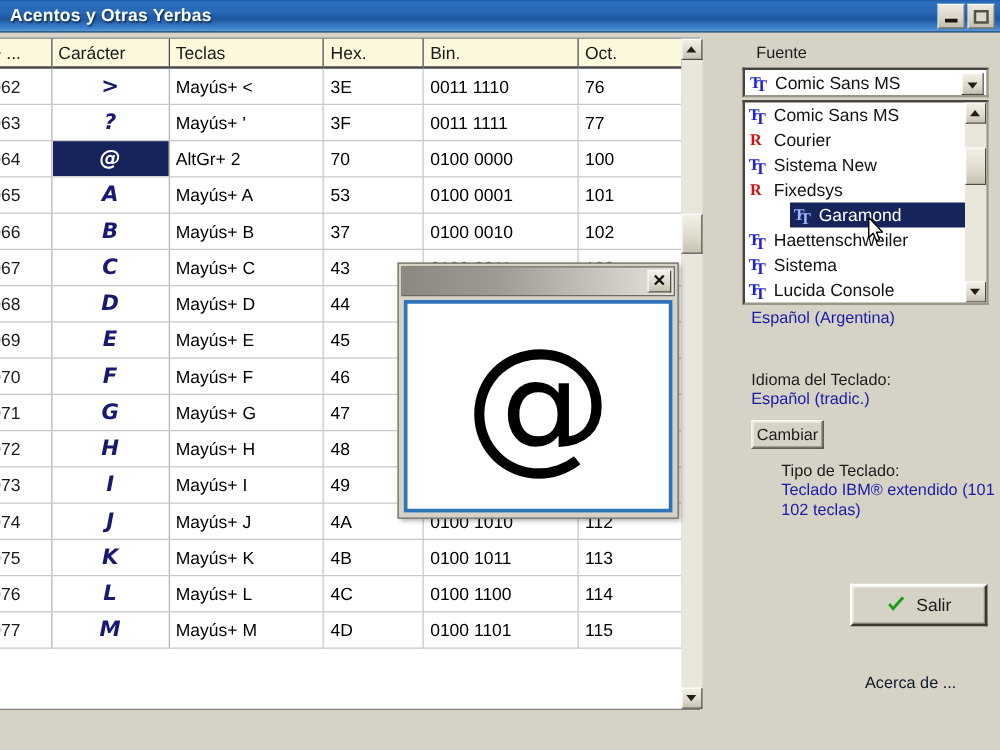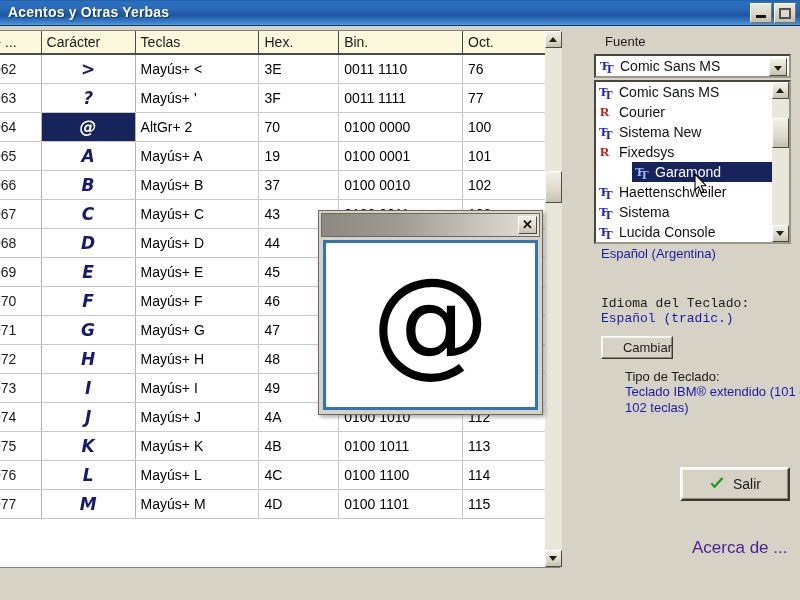--- a/index.html
+++ b/index.html
@@ -325,44 +325,44 @@
     border-left-color: #ffffff;
     box-shadow: inset -1px -1px 0 #8d8a7d, inset 1px 1px 0 #f4f2e8;
     box-sizing: border-box;
     font-size: 13px;
     color: #1b1b1b;
     font-family: "Liberation Sans", sans-serif;
   }
   .btn-cambiar {
     position: absolute;
     left: 13px; top: 308px;
-    width: 72px; height: 23px;
-    text-align: right;
+    width: 58px; height: 23px;
+    text-align: center;
     line-height: 21px;
   }
   .btn-salir {
     position: absolute;
     left: 92px; top: 439px;
     width: 110px; height: 34px;
     border-width: 2px;
     display: flex;
     align-items: center;
     justify-content: center;
     gap: 8px;
     font-size: 14px;
   }
   .check-icon {
     width: 16px; height: 14px;
     flex: 0 0 auto;
   }
   .link-acerca {
     position: absolute;
     left: 104px; top: 510px;
-    font-size: 17px;
-    color: #4c1d95;
+    font-size: 13px;
+    color: #0f172a;
     white-space: nowrap;
   }
 
   
   .preview {
     position: absolute;
     left: 318px; top: 210px;
     width: 225px; height: 205px;
     background: #d6d2c6;
     border: 1px solid #6d6a60;
@@ -479,21 +479,21 @@
             <td class="c-char">@</td>
             <td class="c-keys">AltGr+ 2</td>
             <td class="c-hex">70</td>
             <td class="c-bin">0100 0000</td>
             <td class="c-oct">100</td>
           </tr>
           <tr>
             <td class="c-code">065</td>
             <td class="c-char">A</td>
             <td class="c-keys">Mayús+ A</td>
-            <td class="c-hex">19</td>
+            <td class="c-hex">53</td>
             <td class="c-bin">0100 0001</td>
             <td class="c-oct">101</td>
           </tr>
           <tr>
             <td class="c-code">066</td>
             <td class="c-char">B</td>
             <td class="c-keys">Mayús+ B</td>
             <td class="c-hex">37</td>
             <td class="c-bin">0100 0010</td>
             <td class="c-oct">102</td>
@@ -655,21 +655,21 @@
         <div class="dls-btn dls-down">
           <span class="dls-arrow"></span>
         </div>
       </div>
     </div>
 
     <div class="info-block" style="top:218px;">
       <div class="info-value">Español (Argentina)</div>
     </div>
 
-    <div class="info-block" style="top:268px;font-family:Liberation Mono, monospace;">
+    <div class="info-block" style="top:268px;">
       <div class="info-label">Idioma del Teclado:</div>
       <div class="info-value">Español (tradic.)</div>
     </div>
 
     <div class="btn-3d btn-cambiar">Cambiar</div>
 
     <div class="info-block" style="top:341px;margin-left:24px;">
       <div class="info-label">Tipo de Teclado:</div>
       <div class="info-value">Teclado IBM® extendido (101 ó 102 teclas)</div>
     </div>

